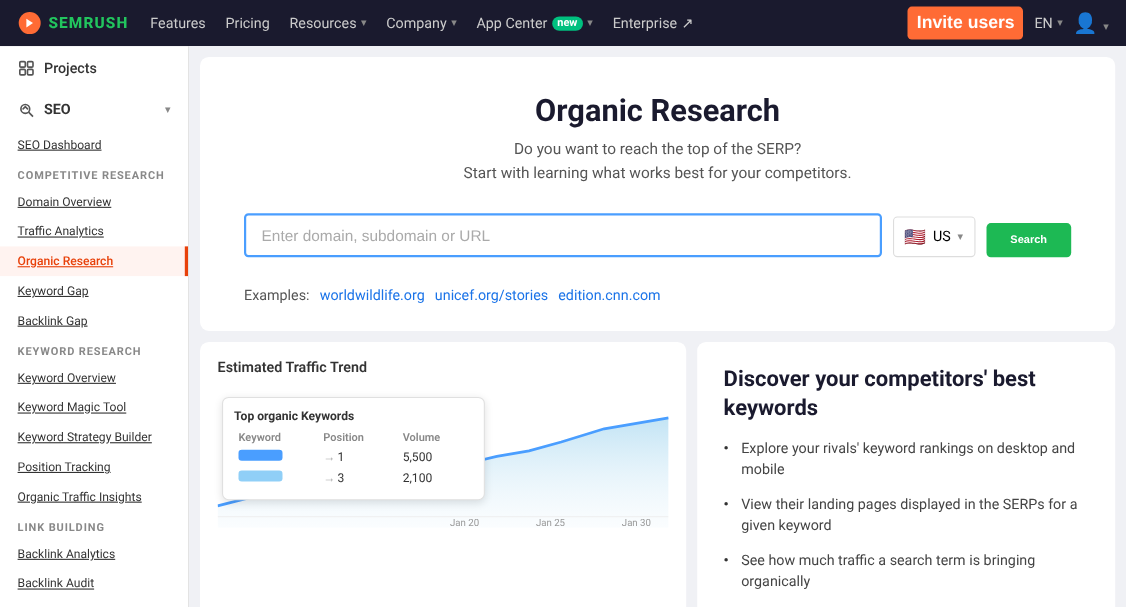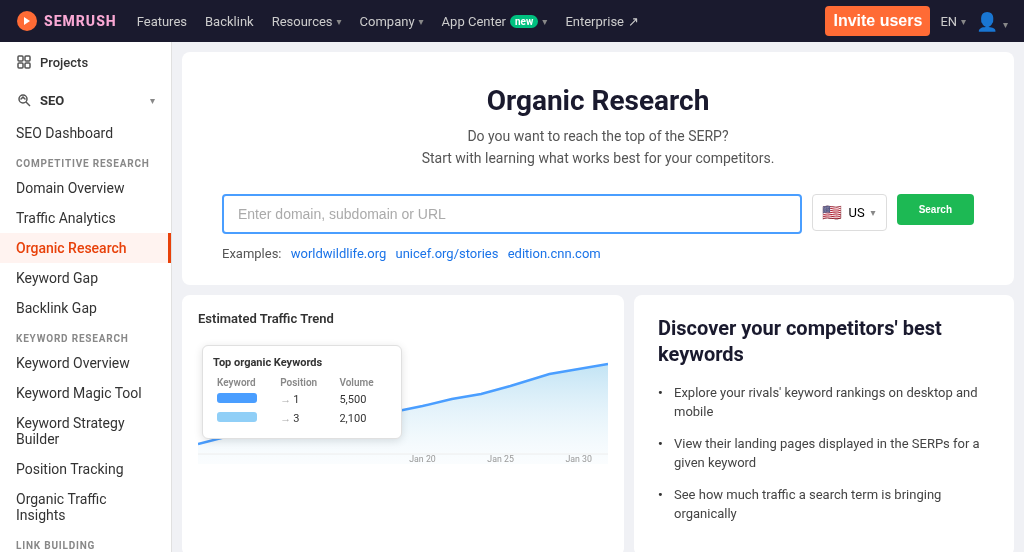--- a/index.html
+++ b/index.html
@@ -4,21 +4,21 @@
   <style>
     * { box-sizing: border-box; margin: 0; padding: 0; }
     body { font-family: -apple-system, BlinkMacSystemFont, 'Segoe UI', Roboto, sans-serif; font-size: 13px; background: #f0f1f5; overflow: hidden; }
 
     
     .top-nav {
       display: flex; align-items: center; height: 42px;
       background: #1a1a2e; color: #fff; padding: 0 16px; gap: 20px;
     }
     .top-nav .logo { display: flex; align-items: center; gap: 6px; font-weight: 700; font-size: 15px; color: #ff6b35; }
-    .top-nav .logo-text { color: #f9a8d4; font-size: 14px; font-weight: 800; letter-spacing: 1px; }
+    .top-nav .logo-text { color: #22c55e; font-size: 14px; font-weight: 800; letter-spacing: 1px; }
     .top-nav .nav-items { display: flex; gap: 18px; flex: 1; }
     .top-nav .nav-item { color: #ccc; font-size: 13px; cursor: pointer; display: flex; align-items: center; gap: 4px; }
     .top-nav .nav-right { display: flex; align-items: center; gap: 10px; margin-left: auto; }
     .invite-btn { background: #ff6b35; color: #fff; border: none; padding: 6px 8px; border-radius: 4px; font-size: 16px; font-weight: 600; cursor: pointer; }
     .app-center-badge { background: #00c07f; color: #fff; font-size: 10px; padding: 1px 5px; border-radius: 8px; font-weight: 700; }
     .lang-btn { color: #ccc; font-size: 13px; cursor: pointer; display: flex; align-items: center; gap: 4px; justify-content: space-between; }
     .user-btn { color: #ccc; cursor: pointer; font-size: 18px; }
 
     
     .layout { display: flex; height: calc(552px - 42px); }
@@ -26,53 +26,53 @@
     
     .sidebar { width: 172px; background: #fff; border-right: 1px solid #e0e0e0; overflow-y: auto; flex-shrink: 0; }
     .sidebar-projects { display: flex; align-items: center; gap: 8px; padding: 12px 16px; color: #333; font-weight: 500; font-size: 13px; cursor: pointer; }
     .sidebar-projects .proj-icon { width: 16px; height: 16px; color: #555; }
 
     .sidebar-seo-header { display: flex; align-items: center; justify-content: space-between; padding: 10px 16px; cursor: pointer; }
     .sidebar-seo-label { font-weight: 700; font-size: 13px; color: #333; display: flex; align-items: center; gap: 8px; }
     .seo-icon { width: 16px; height: 16px; }
 
     .sidebar-section-label { font-size: 10px; font-weight: 700; color: #888; letter-spacing: 0.8px; text-transform: uppercase; padding: 10px 16px 4px; }
-    .sidebar-item { padding: 7px 16px; color: #333; font-size: 14px; cursor: pointer; display: block; }
+    .sidebar-item { padding: 7px 16px; color: #333; font-size: 11px; cursor: pointer; display: block; text-decoration: underline; }
     .sidebar-item.active { background: #fff3f0; color: #e8410a; font-weight: 500; border-right: 3px solid #e8410a; }
 
     
     .main { flex: 1; overflow-y: auto; background: #f0f1f5; }
 
     
     .hero-section { background: #fff; margin: 10px; border-radius: 8px; padding: 32px 40px 24px; }
     .hero-title { font-size: 28px; font-weight: 700; color: #1a1a2e; text-align: center; margin-bottom: 8px; }
     .hero-subtitle { text-align: center; color: #555; font-size: 14px; line-height: 1.6; margin-bottom: 24px; }
 
-    .search-row { display: flex; align-items: flex-start; gap: 10px; margin-bottom: 12px; }
+    .search-row { display: flex; align-items: flex-end; gap: 10px; margin-bottom: 28px; }
     .search-input { flex: 1; padding: 10px 14px; border: 2px solid #4a9eff; border-radius: 4px; font-size: 14px; outline: none; color: #333; }
     .search-input::placeholder { color: #aaa; }
     .country-select { display: flex; align-items: center; gap: 6px; border: 1px solid #ddd; border-radius: 4px; padding: 8px 10px; cursor: pointer; font-size: 13px; background: #fff; }
     .flag { font-size: 16px; }
     .search-btn { background: #1db954; color: #fff; border: none; padding: 10px 22px; border-radius: 4px; font-size: 10px; font-weight: 600; cursor: pointer; white-space: nowrap; }
 
     .examples-row { font-size: 13px; color: #555; }
     .examples-row a { color: #1a73e8; text-decoration: none; margin-left: 6px; text-align: center; }
 
     
     .bottom-section { display: flex; gap: 0; margin: 0 10px 10px; }
 
     
     .chart-card { background: #fff; border-radius: 8px; padding: 16px; flex: 1; position: relative; overflow: hidden; min-height: 230px; }
     .chart-title { font-size: 13px; font-weight: 600; color: #333; margin-bottom: 8px; }
 
     
     .chart-area { width: 100%; height: 130px; }
 
     
-    .tooltip-popup { position: absolute; left: 20px; top: 50px; background: #fff; border: 1px solid #e0e0e0; border-radius: 6px; padding: 10px; box-shadow: 0 2px 8px rgba(0,0,0,0.12); width: 200px; z-index: 10; }
+    .tooltip-popup { position: absolute; left: 20px; top: 50px; background: #fff; border: 1px solid #e0e0e0; border-radius: 6px; padding: 10px; box-shadow: 0 2px 8px rgba(0,0,0,0.12); width: 239px; z-index: 10; }
     .tooltip-title { font-size: 11px; font-weight: 700; color: #333; margin-bottom: 6px; }
     .tooltip-table { width: 100%; border-collapse: collapse; }
     .tooltip-table th { font-size: 10px; color: #888; font-weight: 600; text-align: left; padding: 2px 4px; }
     .tooltip-table td { font-size: 11px; color: #333; padding: 3px 4px; vertical-align: middle; }
     .kw-bar { width: 40px; height: 10px; border-radius: 3px; display: inline-block; }
     .kw-bar-blue { background: #4a9eff; }
     .kw-bar-light { background: #90cff7; }
     .arrow-icon { color: #aaa; font-size: 11px; margin-right: 2px; }
 
     
@@ -96,21 +96,21 @@
 <nav class="top-nav">
   <div class="logo">
     <svg width="22" height="22" viewBox="0 0 22 22">
       <circle cx="11" cy="11" r="10" fill="#ff6b35"></circle>
       <path d="M8 7 L14 11 L8 15 Z" fill="white"></path>
     </svg>
     <span class="logo-text">SEMRUSH</span>
   </div>
   <div class="nav-items">
     <span class="nav-item">Features</span>
-    <span class="nav-item">Backlink</span>
+    <span class="nav-item">Pricing</span>
     <span class="nav-item">
         <span>Resources</span> 
         <span class="chevron">▾</span>
       </span>
     <span class="nav-item">
         <span>Company</span> 
         <span class="chevron">▾</span>
       </span>
     <span class="nav-item">
       <span>App Center</span>

